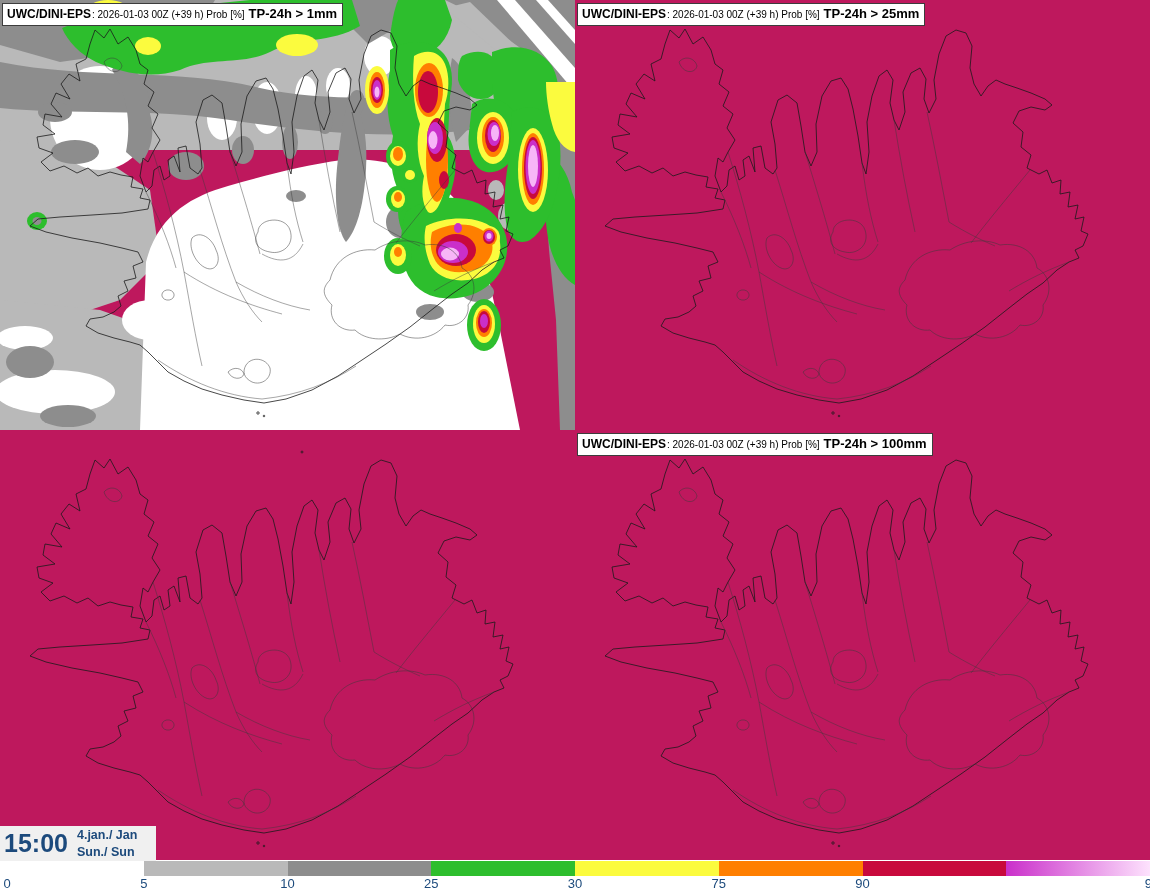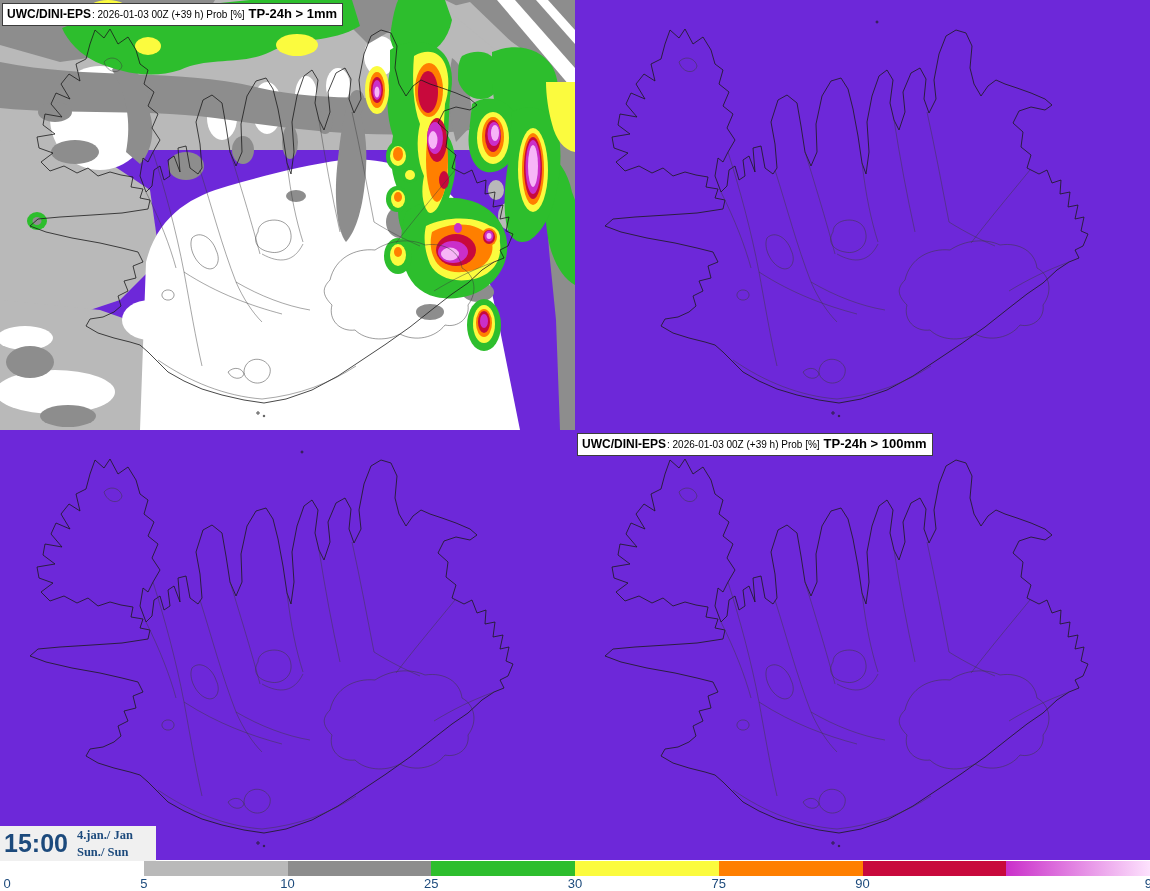--- a/index.html
+++ b/index.html
@@ -1,34 +1,34 @@
 <!DOCTYPE html>
 <html><head>
 <meta charset="utf-8">
 <style>
   html,body{margin:0;padding:0;background:#fff;}
   body{width:1150px;height:891px;position:relative;overflow:hidden;
        font-family:"Liberation Sans","DejaVu Sans",sans-serif;}
   .stage{position:absolute;left:0;top:0;width:1150px;height:891px;}
-  .panel{position:absolute;width:575px;height:430px;background:#6d28d9;}
+  .panel{position:absolute;width:575px;height:430px;background:#be185d;}
   #panel-1{left:0;top:0}#panel-2{left:575px;top:0}#panel-3{left:0;top:430px}#panel-4{left:575px;top:430px}
   .map-svg{position:absolute;left:0;top:0;width:575px;height:430px;display:block;}
   .title-box{position:absolute;left:2px;top:3px;background:#fff;border:1px solid #3c3c3c;
              padding:1px 5px 2px 4px;white-space:nowrap;line-height:16px;z-index:5;}
   .t-product{font-weight:bold;font-size:12px;color:#000;}
   .t-run{font-size:10px;color:#000;margin-left:1px;}
   .t-threshold{font-weight:bold;font-size:13px;color:#000;margin-left:4px;}
   .coast{fill:none;stroke:#1b1b1b;stroke-width:0.8;stroke-linejoin:round;}
   .inner{fill:none;stroke:#3a3a3a;stroke-width:0.45;}
   .glacier{fill:none;stroke:#3a3a3a;stroke-width:0.5;}
   .timebox{position:absolute;left:0;top:826px;width:156px;height:35px;background:#f0f0f0;
            display:flex;align-items:center;z-index:6;}
   .time-big{font-size:25px;font-weight:bold;padding-left:4px;letter-spacing:0;}
   .date-col{display:flex;flex-direction:column;justify-content:center;padding-left:9px;
-            font-size:12.5px;font-weight:bold;line-height:1.3;font-family:Liberation Serif, serif;}
+            font-size:12.5px;font-weight:bold;line-height:1.3;}
   .legend-bar{position:absolute;left:0;top:861px;width:1150px;height:15px;z-index:6;}
   .legend-bar .seg{position:absolute;top:0;height:100%;}
   .legend-labels{position:absolute;left:0;top:876px;width:1150px;height:15px;font-size:13px;z-index:6;}
   .legend-labels .tick{position:absolute;top:0;transform:translateX(-50%);}
   .legend-labels .tick.first{transform:none;}
   .legend-labels .tick.last{transform:translateX(-100%);margin-left:15px;}
   .defs-holder{position:absolute;width:0;height:0;overflow:hidden;}
 </style>
 </head>
 <body>
@@ -237,20 +237,23 @@
     </svg>
     <div class="title-box">
       <span class="t-product">UWC/DINI-EPS</span><span class="t-run">: 2026-01-03 00Z (+39 h) Prob [%]</span><span class="t-threshold">TP-24h &gt; 1mm</span>
     </div>
   </div>
 
   <div class="panel" id="panel-2">
     <svg class="map-svg" viewBox="0 0 575 430">
       <use href="#iceland-map"></use>
     </svg>
+    <div class="title-box">
+      <span class="t-product">UWC/DINI-EPS</span><span class="t-run">: 2026-01-03 00Z (+39 h) Prob [%]</span><span class="t-threshold">TP-24h &gt; 25mm</span>
+    </div>
   </div>
 
   <div class="panel" id="panel-3">
     <svg class="map-svg" viewBox="0 0 575 430">
       <use href="#iceland-map"></use>
     </svg>
   </div>
 
   <div class="panel" id="panel-4">
     <svg class="map-svg" viewBox="0 0 575 430">

